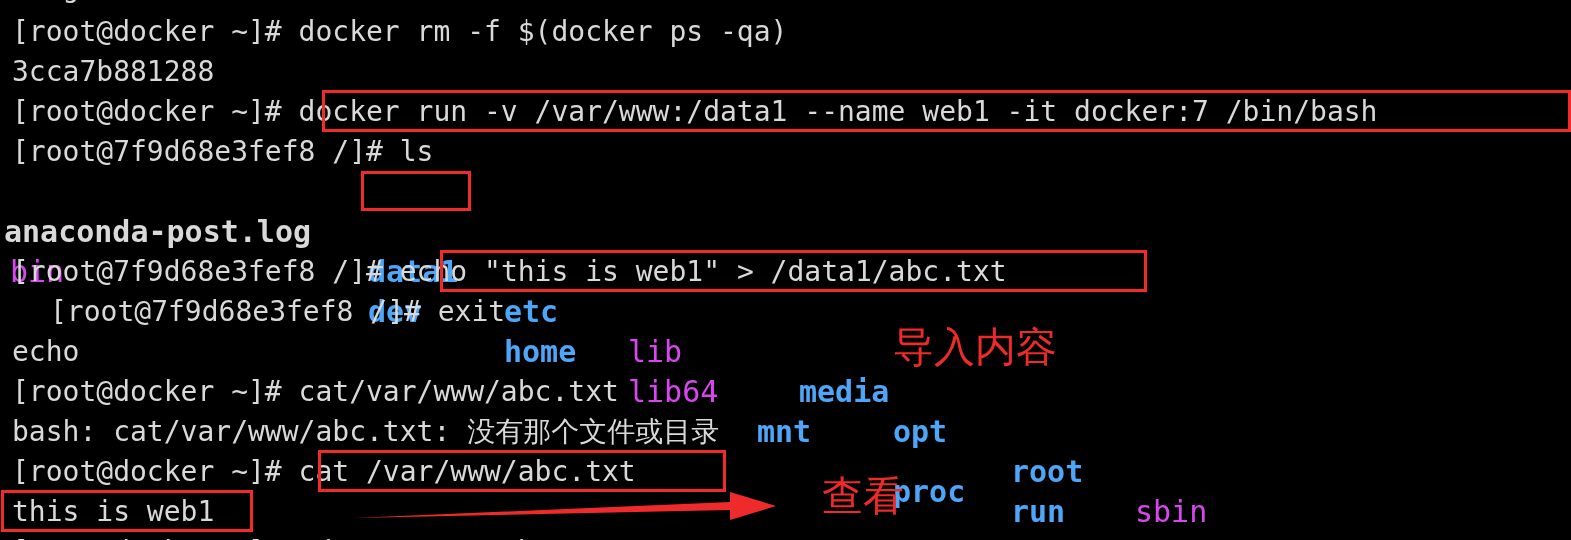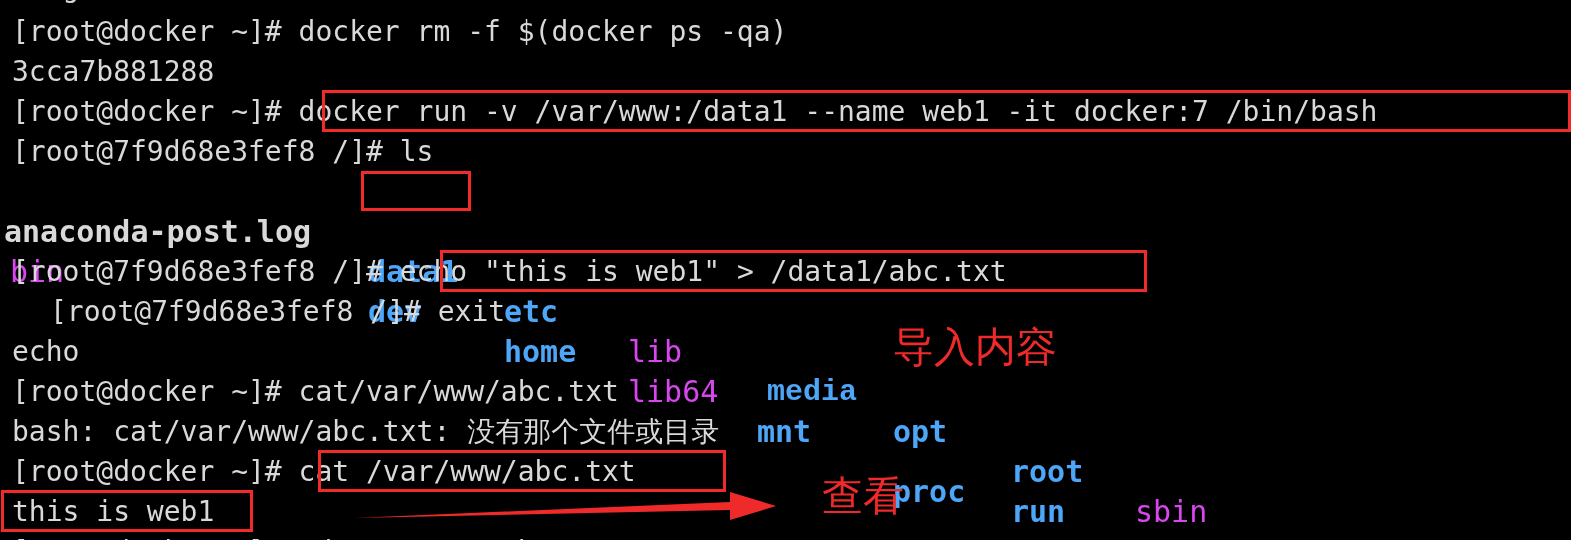--- a/index.html
+++ b/index.html
@@ -94,21 +94,21 @@
 
   <div class="line" style="top:92px;"><span class="c-white">[root@docker ~]# </span><span class="c-white">docker run -v /var/www:/data1 --name web1 -it docker:7 /bin/bash</span></div>
 
   <div class="line c-white" style="top:132px;">[root@7f9d68e3fef8 /]# ls</div>
 
   <div class="lsrow" style="top:172px;">
     <span class="lscell c-white" style="left:0px;">anaconda-post.log</span>
     <span class="lscell c-blue" style="left:364px;">data1</span>
     <span class="lscell c-blue" style="left:500px;">etc</span>
     <span class="lscell c-cyan" style="left:618px;">lib</span>
-    <span class="lscell c-blue" style="left:763px;font-family:Liberation Mono, monospace;">media</span>
+    <span class="lscell c-blue" style="left:795px;">media</span>
     <span class="lscell c-blue" style="left:889px;">opt</span>
     <span class="lscell c-blue" style="left:1007px;">root</span>
     <span class="lscell c-cyan" style="left:1125px;">sbin</span>
     <span class="lscell c-blue" style="left:1243px;">sys</span>
     
   </div>
 
   <div class="lsrow" style="top:212px;">
     <span class="lscell c-cyan" style="left:0px;">bin</span>
     <span class="lscell c-blue" style="left:364px;">dev</span>

